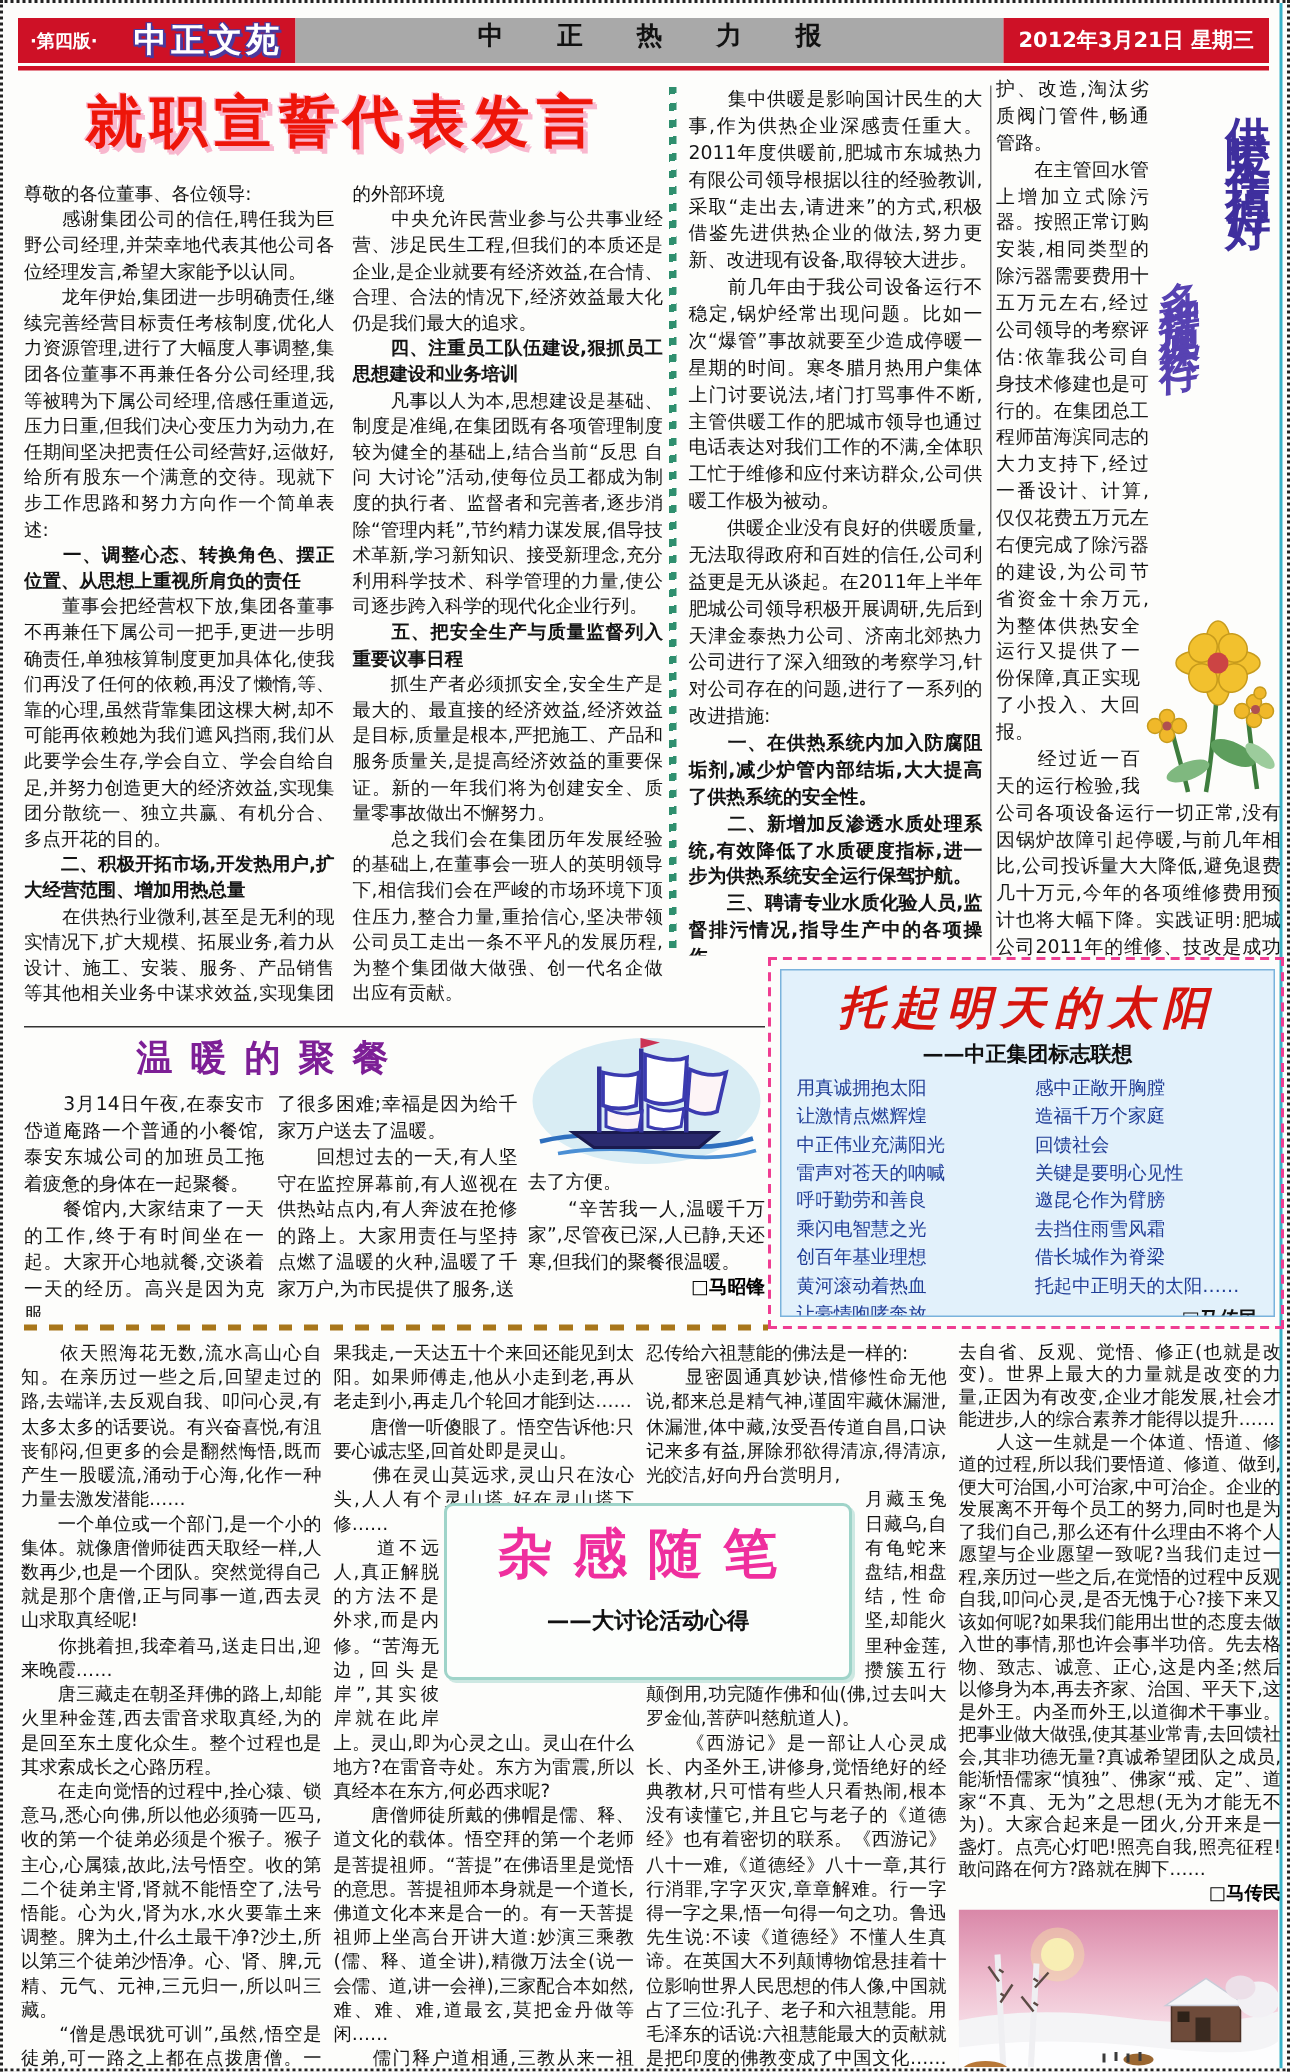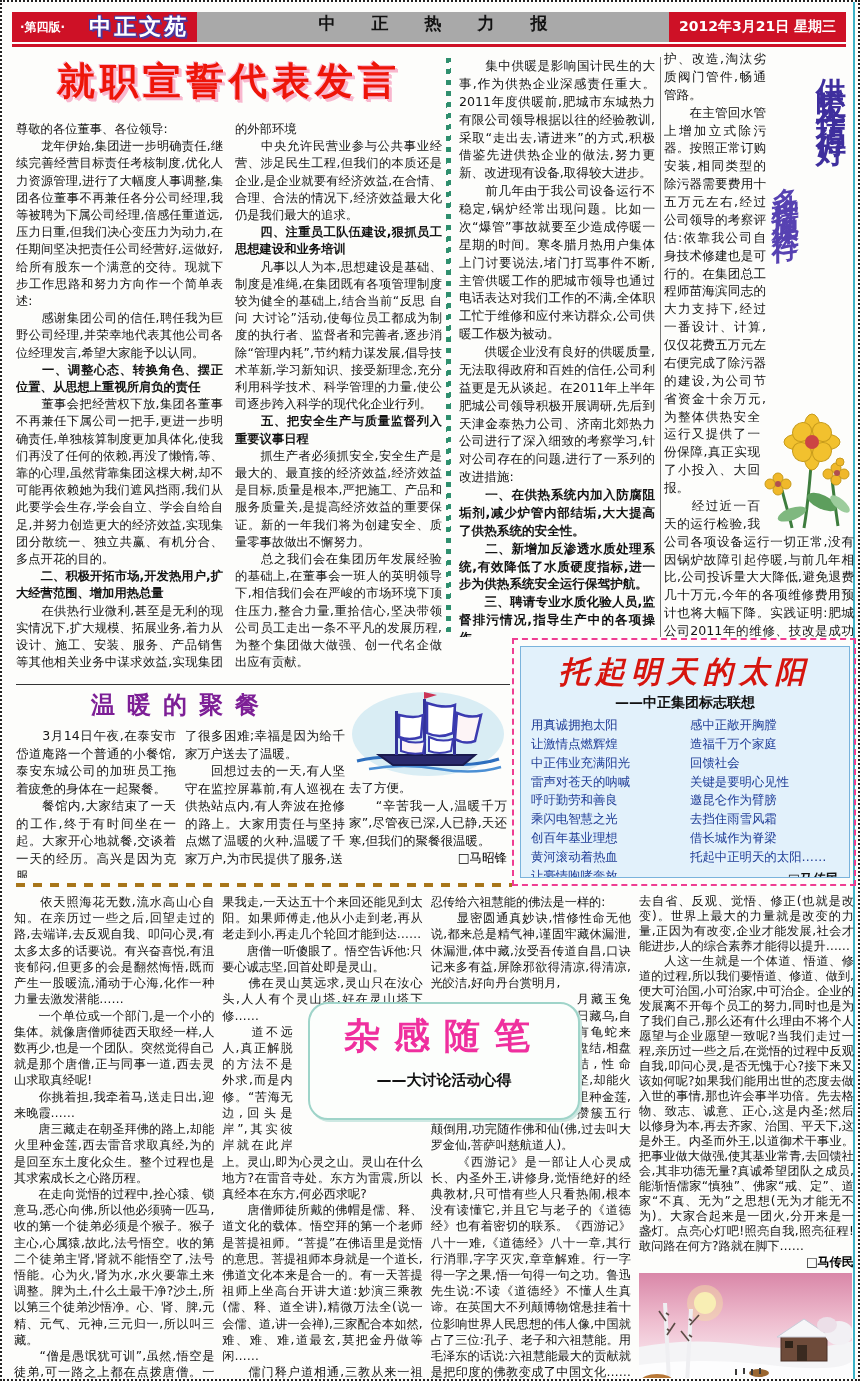--- a/index.html
+++ b/index.html
@@ -58,41 +58,41 @@
   .sun-title { text-align:center; color:#d6150e; font-size:30px; font-weight:bold; font-style:italic;
       letter-spacing:6px; font-family:"DejaVu Serif","Liberation Serif",serif; margin-top:2px; }
   .sun-subtitle { text-align:center; font-size:14px; font-weight:bold; color:#111; margin:1px 0 4px 0; }
   .poem-cols { display:flex; gap:10px; }
   .poem-col { flex:1; font-size:12.4px; color:#1f3c96; }
   .poem-col p { margin:0; line-height:1.52; }
   .sun-author { text-align:right; font-size:13px; font-weight:bold; color:#111; margin-top:-16px; }
 
   
   .dinner { position:absolute; left:14px; top:682px; width:494px; height:194px; border-top:1px solid #333;
-      padding-top:4px; box-sizing:border-box; display:flex; gap:3px; overflow:hidden; }
+      padding-top:4px; box-sizing:border-box; display:flex; gap:3px; overflow:hidden;justify-content:space-between; }
   .dinner-main { width:330px; }
   .dinner-title { text-align:center; color:#7d1f96; font-size:24px; font-weight:bold; letter-spacing:12px;
       font-family:"DejaVu Serif","Liberation Serif",serif; margin-bottom:6px; white-space:nowrap; }
   .dinner-cols { display:flex; gap:9px; }
   .dinner-col { width:160px; height:152px; overflow:hidden; font-size:12.5px; line-height:1.4; }
   .dinner-right { width:158px; font-size:12.5px; line-height:1.4; }
   .ship { width:158px; height:90px; display:block; }
-  .dinner-author { text-align:right; font-weight:normal; }
+  .dinner-author { text-align:right; font-weight:bold; }
 
   
   .essay { position:absolute; left:12px; top:892px; width:840px; height:484px; display:flex; gap:8px; overflow:visible; }
   .gold-dash { position:absolute; left:2px; top:-11px; width:496px; height:4px;
       background:repeating-linear-gradient(90deg,#a8761a 0 9px, transparent 9px 17px); }
   .essay-col { flex:1 1 0; height:484px; overflow:hidden; font-size:12.2px; line-height:1.33; }
   .essay-col4 { flex:0 0 215px; line-height:1.23; }
   .spacer-r { float:right; width:130px; height:122px; }
   .spacer-l { float:left; width:146px; height:122px; }
   .essay-title-box { position:absolute; left:282px; top:108px; width:272px; height:118px; background:#fcfefc;
-      border:2px solid #9fd4c9; border-radius:20px; box-sizing:border-box; text-align:center; padding-top:8px;
-      box-shadow:2px 2px 0 #cde8e2;margin-left:12px; }
+      border:2px solid #9fd4c9; border-radius:6px; box-sizing:border-box; text-align:center; padding-top:8px;
+      box-shadow:2px 2px 0 #cde8e2; }
   .essay-title { color:#ef2f9e; font-size:36px; font-weight:bold; letter-spacing:14px; white-space:nowrap;
       font-family:"DejaVu Serif","Liberation Serif",serif; }
   .essay-subtitle { color:#111; font-size:15px; font-weight:bold; margin-top:10px; }
   .essay-author { text-align:right; font-weight:bold; margin:1px 0 3px 0; }
   .winter { width:213px; height:118px; display:block; }
 </style>
 </head>
 <body>
 
 <div class="page">
@@ -110,22 +110,22 @@
       <span>2012年3月21日 星期三</span>
     </div>
   </div>
   <div class="header-rule"></div>
 
   <div class="speech">
     <div class="speech-title">就职宣誓代表发言</div>
     <div class="speech-cols">
       <div class="speech-col txt">
           <p>尊敬的各位董事、各位领导:</p>
+          <p>　　感谢集团公司的信任,聘任我为巨野公司经理,并荣幸地代表其他公司各位经理发言,希望大家能予以认同。</p>
           <p>　　龙年伊始,集团进一步明确责任,继续完善经营目标责任考核制度,优化人力资源管理,进行了大幅度人事调整,集团各位董事不再兼任各分公司经理,我等被聘为下属公司经理,倍感任重道远,压力日重,但我们决心变压力为动力,在任期间坚决把责任公司经营好,运做好,给所有股东一个满意的交待。现就下步工作思路和努力方向作一个简单表述:</p>
-          <p>　　感谢集团公司的信任,聘任我为巨野公司经理,并荣幸地代表其他公司各位经理发言,希望大家能予以认同。</p>
           <p class="subhead">　　一、调整心态、转换角色、摆正位置、从思想上重视所肩负的责任</p>
           <p>　　董事会把经营权下放,集团各董事不再兼任下属公司一把手,更进一步明确责任,单独核算制度更加具体化,使我们再没了任何的依赖,再没了懒惰,等、靠的心理,虽然背靠集团这棵大树,却不可能再依赖她为我们遮风挡雨,我们从此要学会生存,学会自立、学会自给自足,并努力创造更大的经济效益,实现集团分散统一、独立共赢、有机分合、多点开花的目的。</p>
           <p class="subhead">　　二、积极开拓市场,开发热用户,扩大经营范围、增加用热总量</p>
           <p>　　在供热行业微利,甚至是无利的现实情况下,扩大规模、拓展业务,着力从设计、施工、安装、服务、产品销售等其他相关业务中谋求效益,实现集团大营销战略是我们今后重点发展方向。</p>
         </div>
       <div class="speech-col txt">
         <div>
             <p>的外部环境</p>
             <p>　　中央允许民营业参与公共事业经营、涉足民生工程,但我们的本质还是企业,是企业就要有经济效益,在合情、合理、合法的情况下,经济效益最大化仍是我们最大的追求。</p>
             <p class="subhead">　　四、注重员工队伍建设,狠抓员工思想建设和业务培训</p>

